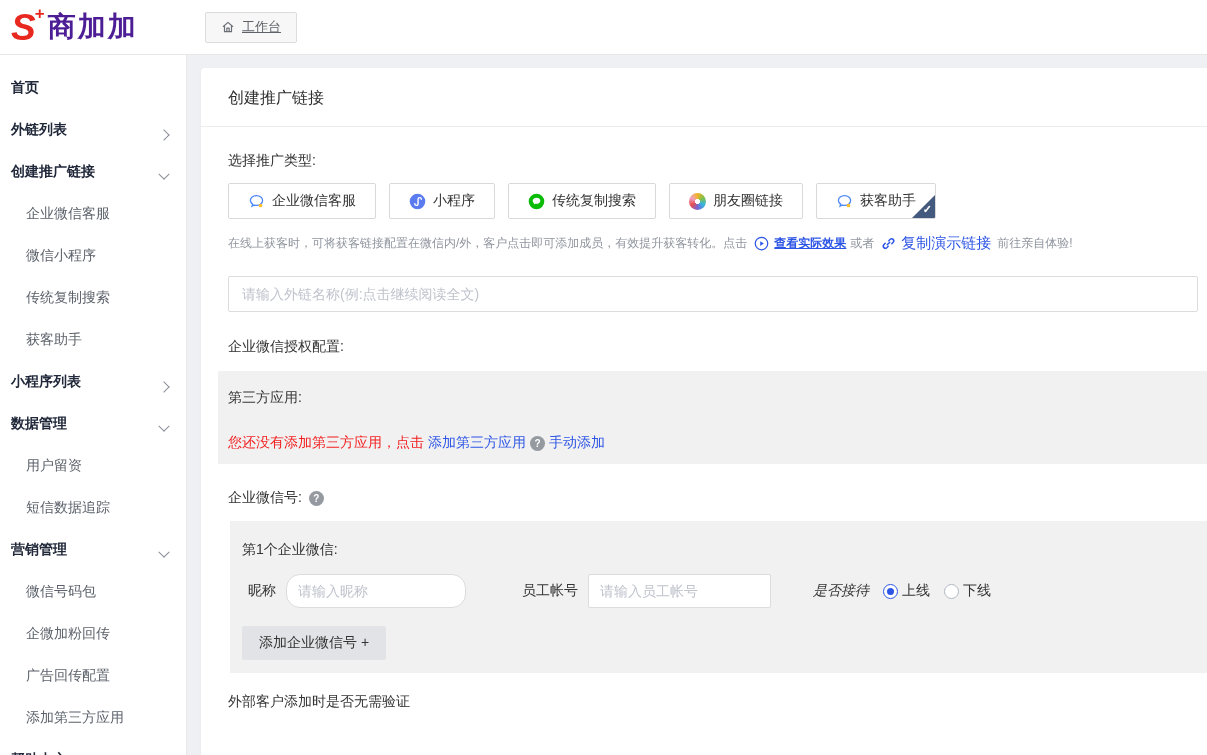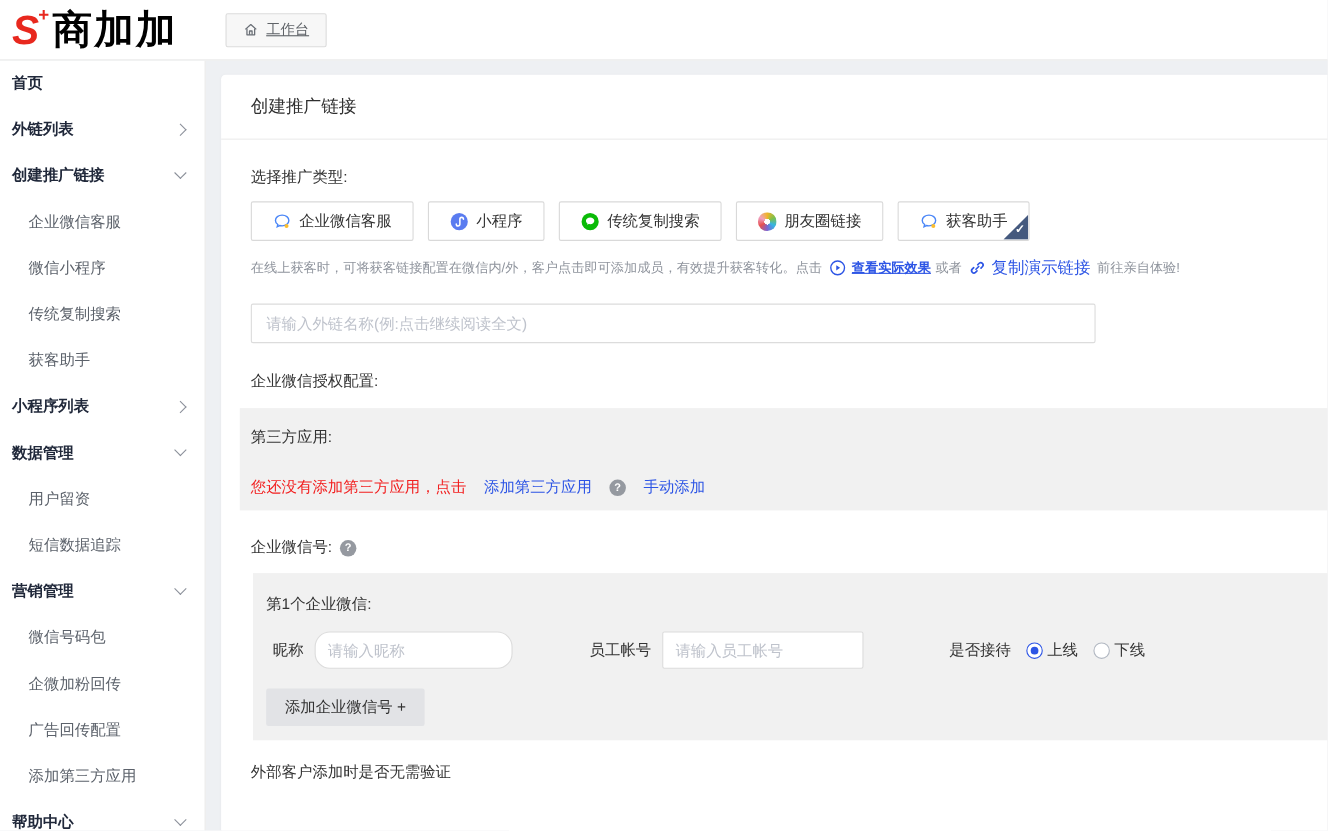--- a/index.html
+++ b/index.html
@@ -4,27 +4,27 @@
 <style>
   * { margin:0; padding:0; box-sizing:border-box; }
   html,body { width:1207px; height:755px; overflow:hidden; }
   body { font-family:"Liberation Sans","DejaVu Sans",sans-serif; background:#eef0f3; position:relative; color:#333; }
 
   
   .topbar { position:absolute; top:0; left:0; width:100%; height:55px; background:#fff; border-bottom:1px solid #e7e7e7; display:flex; align-items:center; z-index:3; }
   .logo { width:187px; padding-left:11px; display:flex; align-items:center; cursor:pointer; }
   .logo-mark { position:relative; color:#e8281e; font-weight:900; font-size:37px; line-height:1; font-style:italic; margin-right:4px; }
   .logo-plus { position:absolute; top:-4px; right:-9px; font-size:17px; font-style:normal; font-weight:900; color:#e8281e; }
-  .logo-text { font-size:36px; font-weight:900; color:#000000; letter-spacing:2px; margin-left:8px; }
+  .logo-text { font-size:28px; font-weight:900; color:#4c1d95; letter-spacing:2px; margin-left:8px; }
   .ws-tab { margin-left:18px; height:31px; display:inline-flex; align-items:center; gap:7px; padding:0 15px; background:#f7f7f7; border:1px solid #dcdcdc; border-radius:2px; color:#5f6368; font-size:13px; cursor:pointer;text-decoration:underline; }
   .ws-tab svg { display:block; }
 
   
   .sidebar { position:absolute; top:55px; left:0; width:187px; bottom:0; background:#fff; border-right:1px solid #e8e8e8; z-index:2; }
-  .side-item { height:42px; display:flex; align-items:center; justify-content:space-between; padding:0 40px 0 11px; font-size:14px; font-weight:700; color:#20283a; cursor:pointer; }
+  .side-item { height:42px; display:flex; align-items:flex-end; justify-content:space-between; padding:0 40px 0 11px; font-size:14px; font-weight:700; color:#20283a; cursor:pointer; }
   .side-item.sub { padding-left:26px; font-weight:400; color:#5c626b; }
   .chev { width:8px; height:8px; border-right:1.6px solid #8a8f99; border-bottom:1.6px solid #8a8f99; display:inline-block; margin-right:-22px; }
   .chev.r { transform:rotate(-45deg); }
   .chev.d { transform:rotate(45deg) translate(-2px,-2px); }
 
   
   .main { position:absolute; top:55px; left:187px; right:0; bottom:0; background:#eef0f3; }
   .card { position:absolute; top:13px; left:14px; right:0; bottom:-40px; background:#fff; border-radius:4px 0 0 0; box-shadow:0 1px 3px rgba(0,0,0,.04); }
   .card-title { height:59px; line-height:59px; padding-left:27px; font-size:16px; color:#2f2f2f; border-bottom:1px solid #ececec; }
   .card-body { padding:25px 0 0 27px; }
@@ -41,41 +41,41 @@
   .corner { position:absolute; right:0; bottom:0; width:23px; height:23px; background:#44597e; clip-path:polygon(100% 0,100% 100%,0 100%); display:flex; align-items:flex-end; justify-content:flex-end; }
   .corner-check { font-size:11px; color:#fff; line-height:1; padding:0 3px 3px 0; font-weight:700; }
 
   
   .hint { font-size:12px; color:#8f949d; display:flex; align-items:center; gap:4px; margin-bottom:23px; white-space:nowrap; }
   .hint .ic { display:inline-flex; margin:0 1px 0 3px; }
   .link-sm { color:#2d55e5; text-decoration:underline; font-weight:700; cursor:pointer; }
   .link-lg { color:#2d55e5; font-size:15px; font-weight:500; cursor:pointer; margin-right:2px; }
 
   
-  .link-input { width:768px; height:36px; border:1px solid #dcdcdc; border-radius:2px; padding:0 13px; font-size:14px; color:#333; outline:none; display:block; margin-bottom:26px; }
+  .link-input { width:970px; height:36px; border:1px solid #dcdcdc; border-radius:2px; padding:0 13px; font-size:14px; color:#333; outline:none; display:block; margin-bottom:26px; }
   .link-input::placeholder, .mini-input::placeholder { color:#bfc3cc; }
 
   
   .gray-box { background:#f1f1f1; }
   .gb1 { margin:15px 0 25px -10px; padding:18px 0 12px 10px; }
   .gb1 .tp-label { font-size:14px; color:#333; margin-bottom:27px; }
-  .warn { font-size:14px; display:flex; align-items:center; gap:16px; }
+  .warn { font-size:14px; display:flex; align-items:center; gap:4px; }
   .warn .red { color:#f22020; }
   .warn .blue { color:#2d55e5; cursor:pointer; }
 
   .qicon { width:15px; height:15px; border-radius:50%; background:#9599a0; color:#fff; font-size:10px; font-weight:700; display:inline-flex; align-items:center; justify-content:center; cursor:pointer; }
 
   .gb2 { margin:14px 0 20px 2px; padding:20px 0 13px 12px; }
   .group-title { font-size:14px; color:#333; margin-bottom:15px; }
   .form-row { display:flex; align-items:center; font-size:14px; color:#333; padding-left:6px; }
   .mini-input { height:34px; border:1px solid #dcdcdc; border-radius:2px; padding:0 11px; font-size:14px; color:#333; outline:none; background:#fff; }
   .in-nick { width:180px; margin-left:10px;border-radius:14px; }
-  .lbl-acct { margin-left:70px; }
+  .lbl-acct { margin-left:56px; }
   .in-acct { width:183px; margin-left:10px; }
-  .lbl-recv { margin-left:78px; }
+  .lbl-recv { margin-left:42px;font-style:italic; }
   .add-btn { margin-top:18px; height:34px; padding:0 17px; background:#e2e3e6; border:none; border-radius:2px; font-size:14px; color:#333; cursor:pointer; }
 
   
   .radio { width:15px; height:15px; border:1px solid #b2b8c2; border-radius:50%; background:#fff; display:inline-flex; align-items:center; justify-content:center; cursor:pointer; flex:none; }
   .radio .dot { width:7px; height:7px; border-radius:50%; background:transparent; }
   .radio.sel { border-color:#2d55e5; }
   .radio.sel .dot { background:#2d55e5; }
   .radio-lbl { margin:0 0 0 4px; cursor:pointer; }
   .rgap { margin-left:14px; }
 

